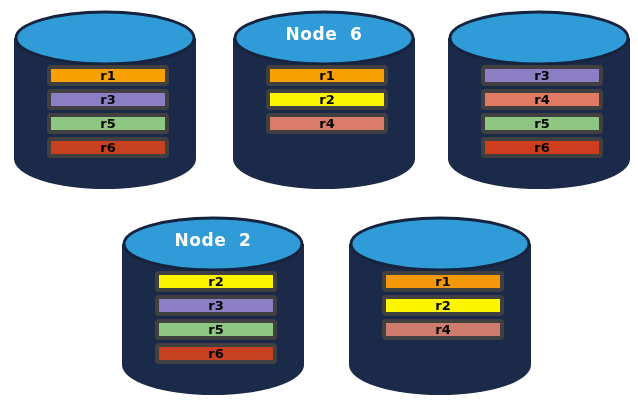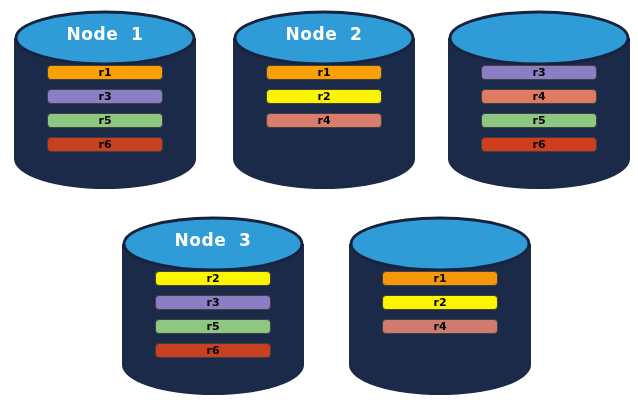--- a/index.html
+++ b/index.html
@@ -35,70 +35,69 @@
     font-size: 17px;
     font-weight: bold;
     letter-spacing: 0.5px;
     white-space: pre;
   }
   .replica-bar {
     position: absolute;
     left: 36px;
     width: 114px;
     height: 13px;
-    border: 1px solid #404040;
+    border: 4px solid #404040;
     border-radius: 4px;
     text-align: center;
-    font-size: 11px;
+    font-size: 13px;
     font-weight: bold;
     color: #000000;
     line-height: 13px;
   }
 </style>
 </head>
 <body>
 
 <div id="diagram">
     <div class="node" style="left: 11px; top: 8px;">
       <svg width="188" height="184" viewBox="0 0 188 184">
         <path d="M3 30 L3 151 A91 30 0 0 0 185 151 L185 30 Z" fill="#1C2A4A"></path>
         <ellipse cx="94" cy="30" rx="89" ry="26" fill="#2F9CD8" stroke="#16233E" stroke-width="3"></ellipse>
       </svg>
-      <div class="node-title">Node  1</div>
       <div class="replica-bar" style="top: 57px; background: rgb(249, 161, 4);">r1</div>
       <div class="replica-bar" style="top: 81px; background: rgb(140, 126, 197);">r3</div>
       <div class="replica-bar" style="top: 105px; background: rgb(142, 199, 129);">r5</div>
       <div class="replica-bar" style="top: 129px; background: rgb(199, 64, 31);">r6</div>
     </div>
     <div class="node" style="left: 230px; top: 8px;">
       <svg width="188" height="184" viewBox="0 0 188 184">
         <path d="M3 30 L3 151 A91 30 0 0 0 185 151 L185 30 Z" fill="#1C2A4A"></path>
         <ellipse cx="94" cy="30" rx="89" ry="26" fill="#2F9CD8" stroke="#16233E" stroke-width="3"></ellipse>
       </svg>
-      <div class="node-title">Node  2</div>
+      <div class="node-title">Node  6</div>
       <div class="replica-bar" style="top: 57px; background: rgb(249, 161, 4);">r1</div>
       <div class="replica-bar" style="top: 81px; background: rgb(251, 245, 1);">r2</div>
       <div class="replica-bar" style="top: 105px; background: rgb(217, 124, 107);">r4</div>
     </div>
     <div class="node" style="left: 445px; top: 8px;">
       <svg width="188" height="184" viewBox="0 0 188 184">
         <path d="M3 30 L3 151 A91 30 0 0 0 185 151 L185 30 Z" fill="#1C2A4A"></path>
         <ellipse cx="94" cy="30" rx="89" ry="26" fill="#2F9CD8" stroke="#16233E" stroke-width="3"></ellipse>
       </svg>
       <div class="replica-bar" style="top: 57px; background: rgb(140, 126, 197);">r3</div>
       <div class="replica-bar" style="top: 81px; background: rgb(224, 122, 98);">r4</div>
       <div class="replica-bar" style="top: 105px; background: rgb(142, 199, 129);">r5</div>
       <div class="replica-bar" style="top: 129px; background: rgb(206, 61, 29);">r6</div>
     </div>
     <div class="node" style="left: 119px; top: 214px;">
       <svg width="188" height="184" viewBox="0 0 188 184">
         <path d="M3 30 L3 151 A91 30 0 0 0 185 151 L185 30 Z" fill="#1C2A4A"></path>
         <ellipse cx="94" cy="30" rx="89" ry="26" fill="#2F9CD8" stroke="#16233E" stroke-width="3"></ellipse>
       </svg>
-      <div class="node-title">Node  3</div>
+      <div class="node-title">Node  2</div>
       <div class="replica-bar" style="top: 57px; background: rgb(251, 245, 1);">r2</div>
       <div class="replica-bar" style="top: 81px; background: rgb(140, 126, 197);">r3</div>
       <div class="replica-bar" style="top: 105px; background: rgb(142, 199, 129);">r5</div>
       <div class="replica-bar" style="top: 129px; background: rgb(199, 64, 31);">r6</div>
     </div>
     <div class="node" style="left: 346px; top: 214px;">
       <svg width="188" height="184" viewBox="0 0 188 184">
         <path d="M3 30 L3 151 A91 30 0 0 0 185 151 L185 30 Z" fill="#1C2A4A"></path>
         <ellipse cx="94" cy="30" rx="89" ry="26" fill="#2F9CD8" stroke="#16233E" stroke-width="3"></ellipse>
       </svg>

